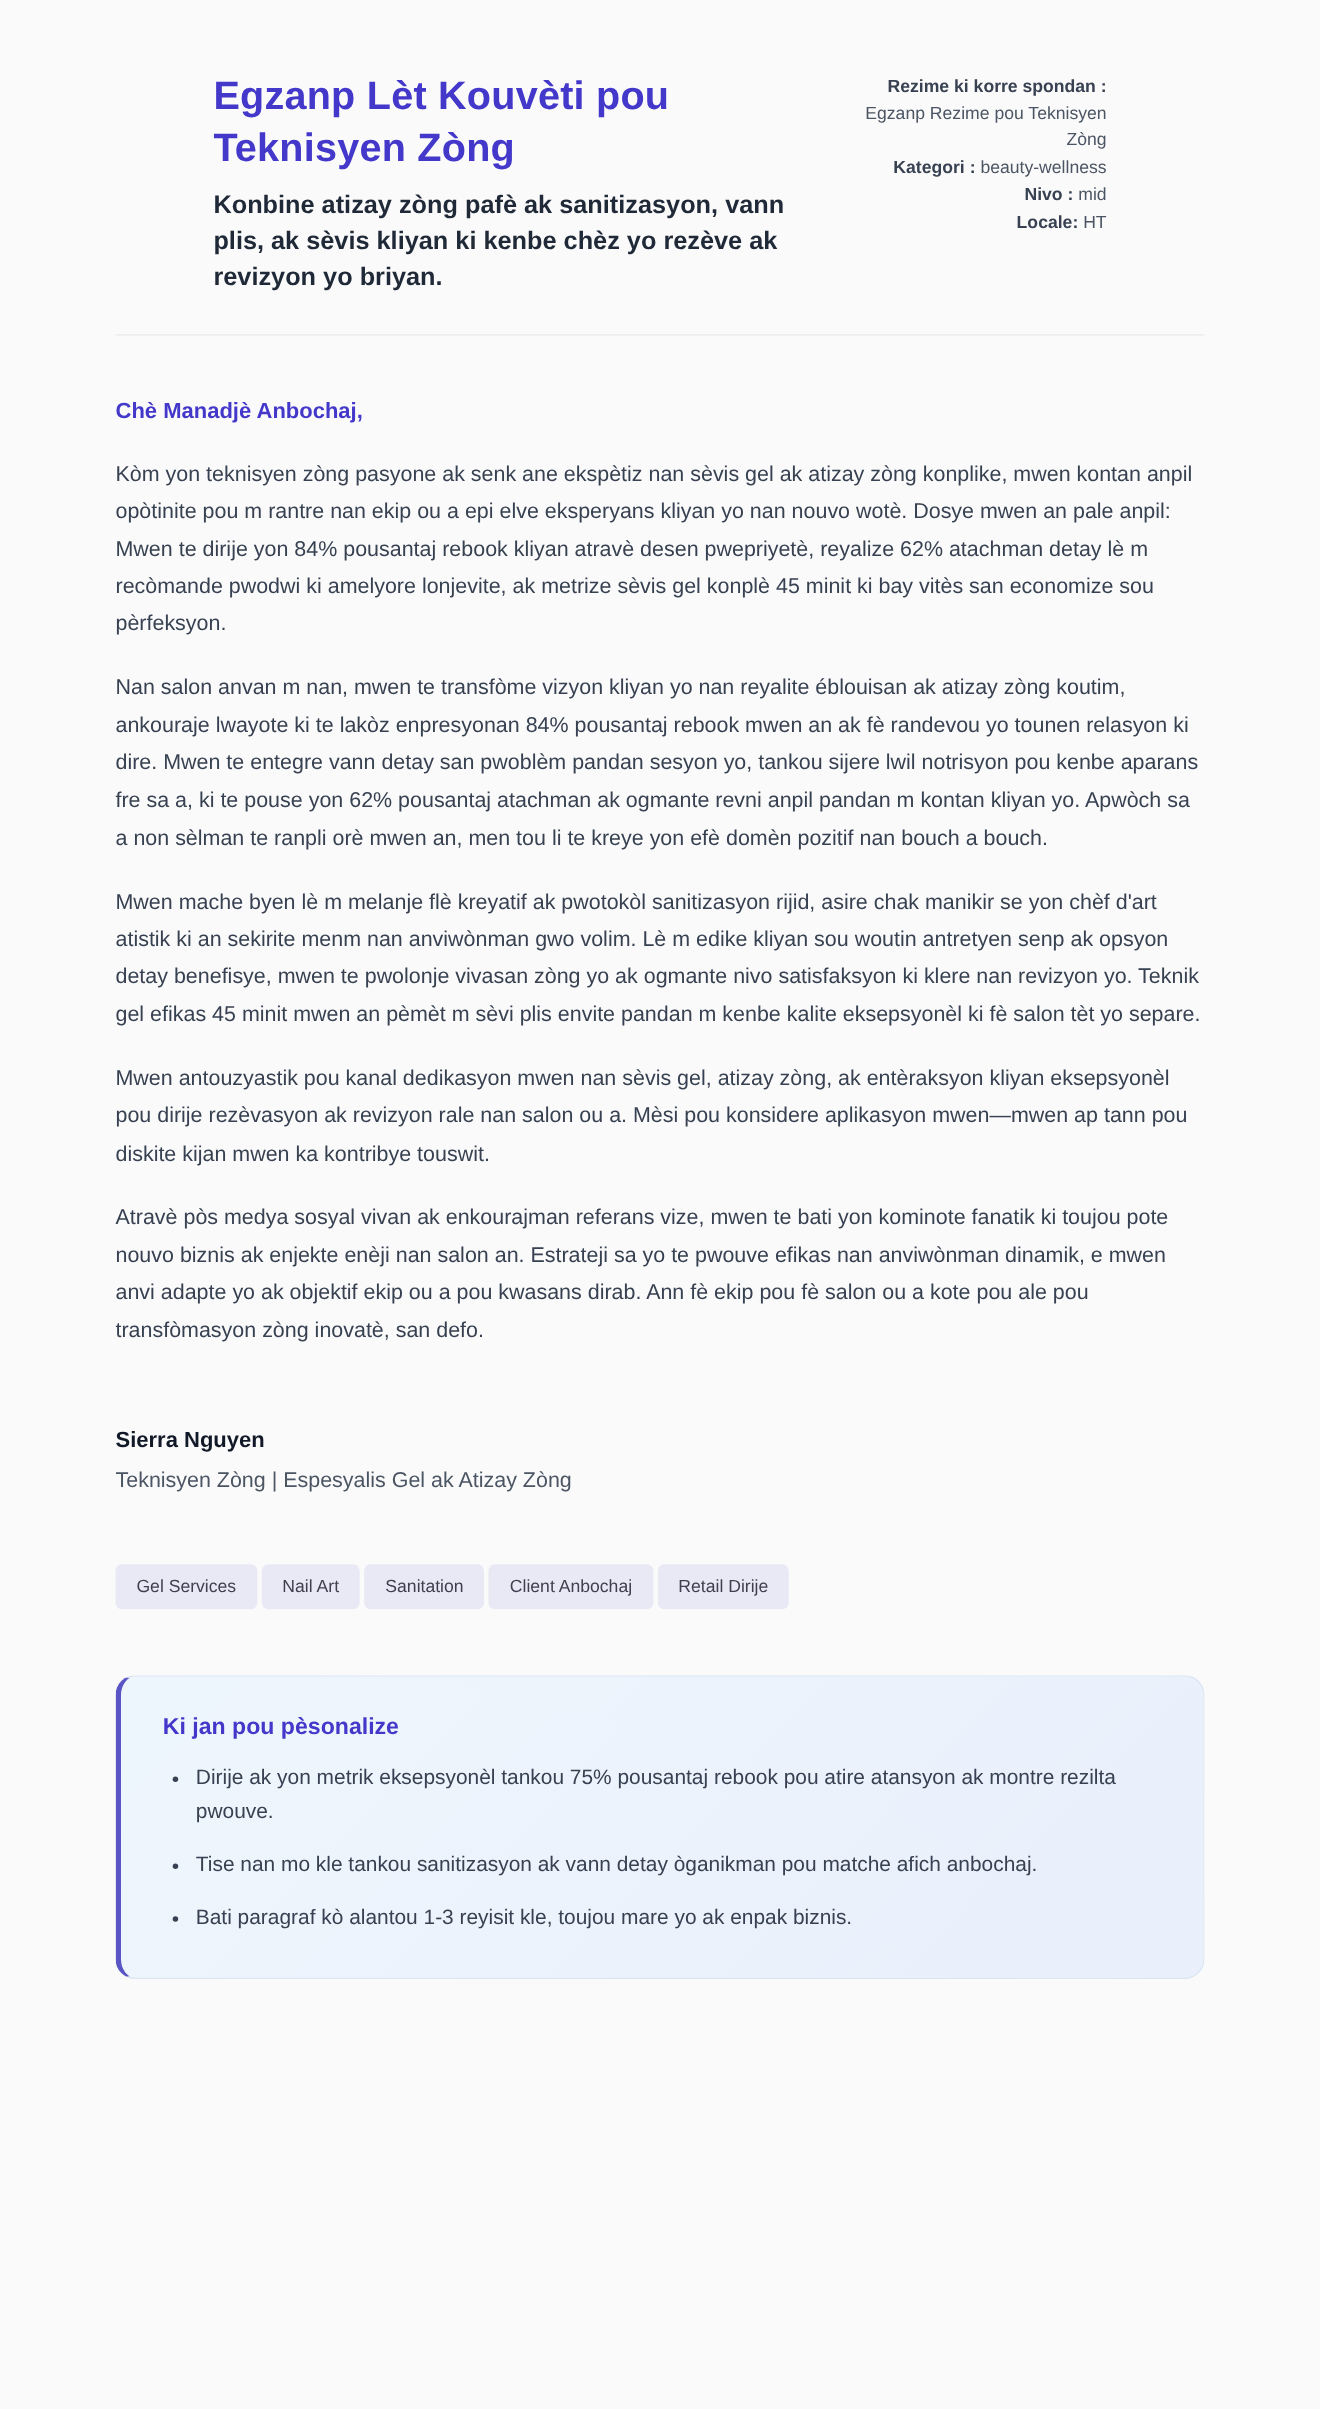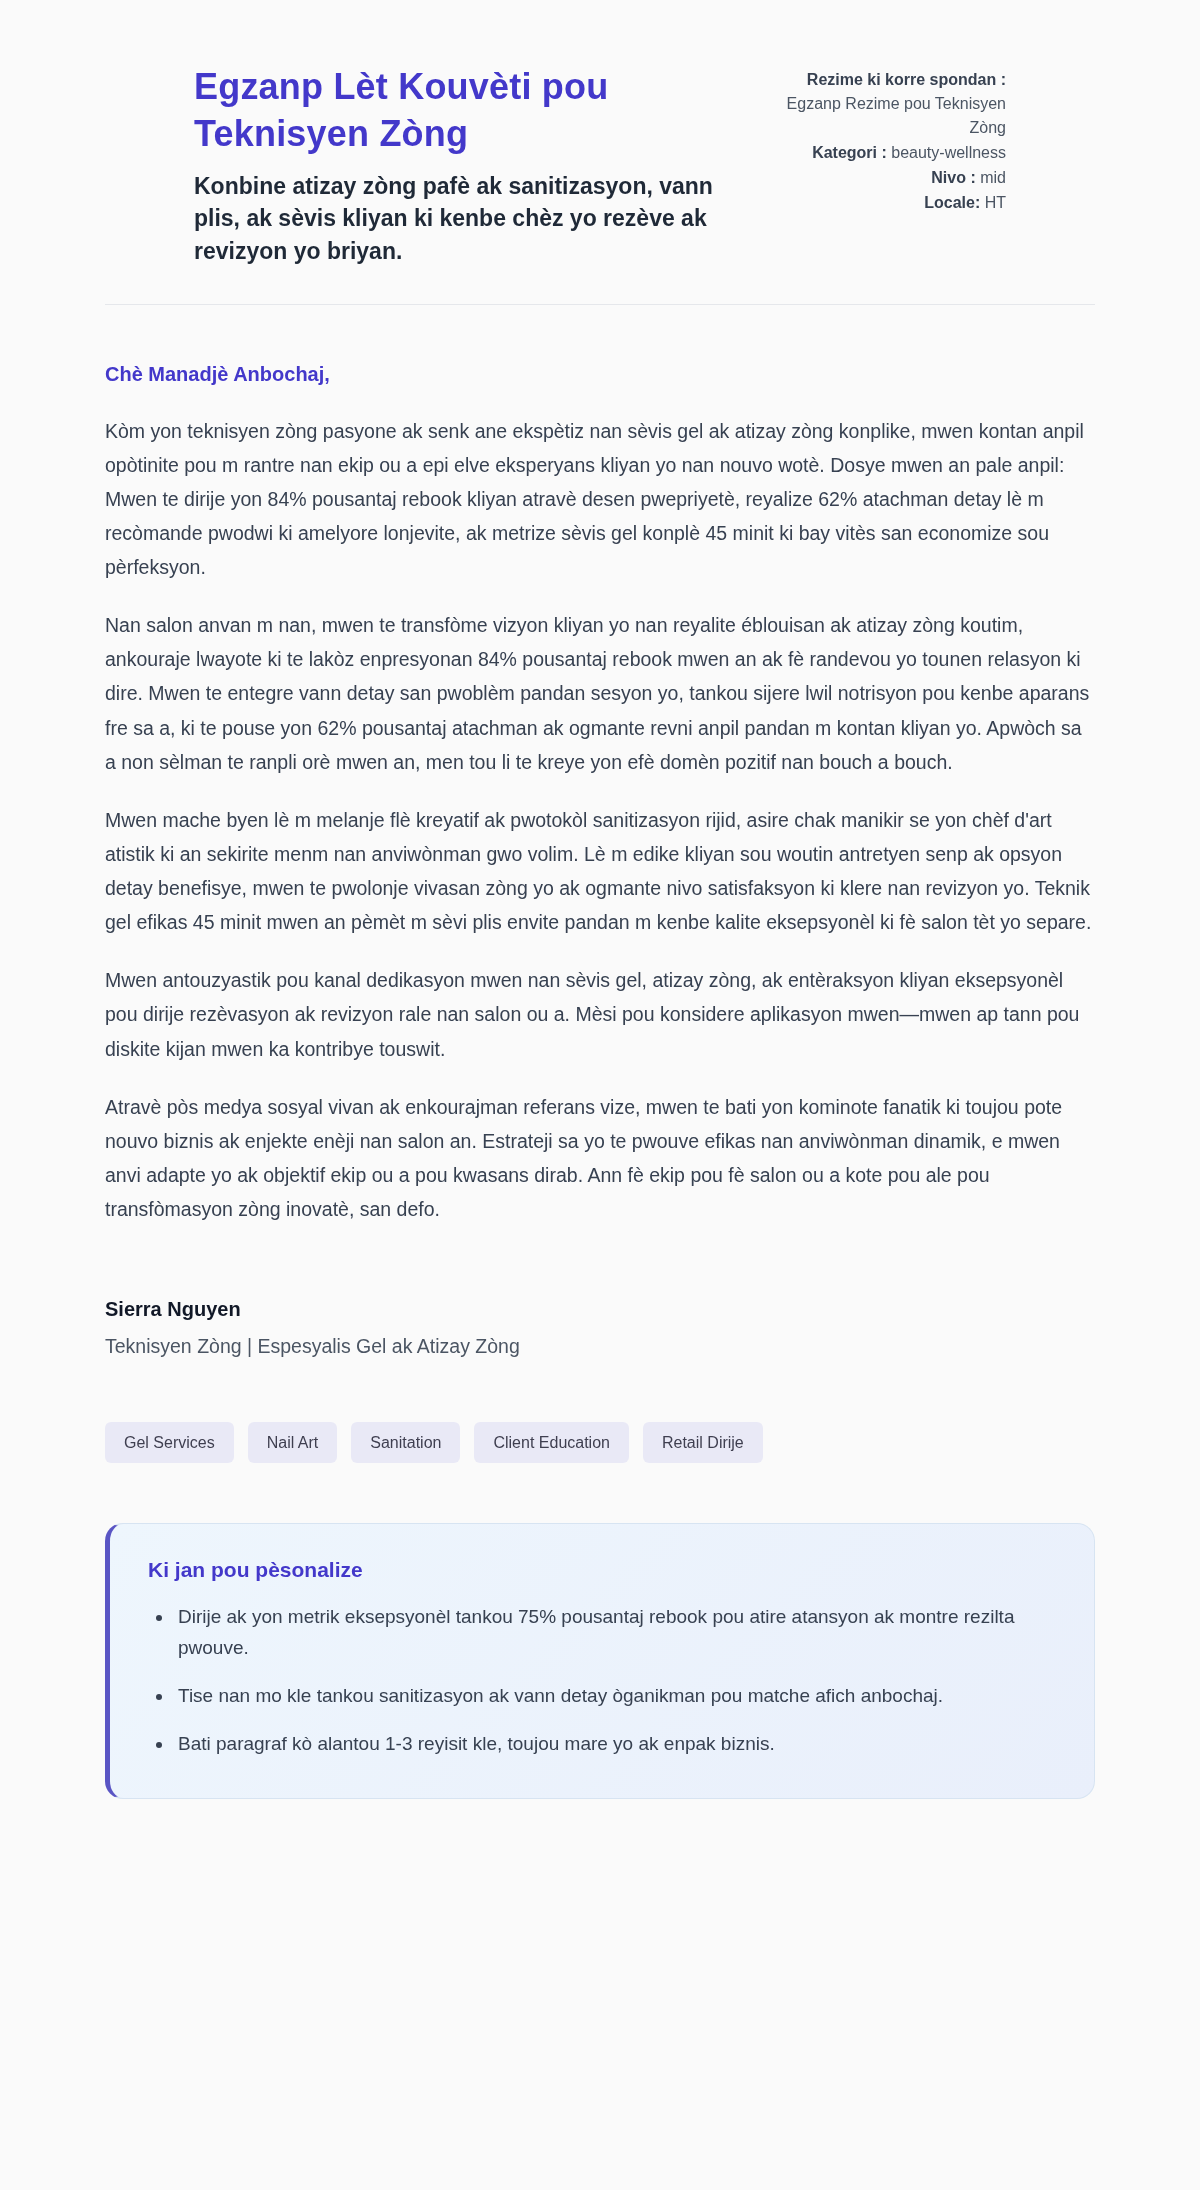--- a/index.html
+++ b/index.html
@@ -36,21 +36,21 @@
   .letter { padding-top: 58px; }
   .greeting { font-size: 20px; font-weight: 700; color: #4338ca; margin-bottom: 28px; }
   .para { font-size: 19.5px; line-height: 1.75; margin-bottom: 24px; color: #374151; }
 
   
   .signature { margin-top: 72px; }
   .sig-name { font-size: 20px; font-weight: 700; color: #111827; }
   .sig-role { margin-top: 14px; font-size: 19.5px; color: #4b5563; }
 
   
-  .tags { display: flex; flex-wrap: wrap; gap: 14px; margin-top: 64px; align-items: flex-end; }
+  .tags { display: flex; flex-wrap: wrap; gap: 4px; margin-top: 64px; align-items: flex-end; }
   .tag {
     display: inline-block; background: #e9e9f6; color: #3f3f50;
     font-size: 16px; padding: 11px 19px; border-radius: 6px; line-height: 1.2;
   }
 
   
   .tips {
     margin-top: 60px;
     background: linear-gradient(135deg, #eef6fd 0%, #e9effb 100%);
     border: 1px solid #d7e4f2;
@@ -108,21 +108,21 @@
 
     <div class="signature">
       <p class="sig-name">Sierra Nguyen</p>
       <p class="sig-role">Teknisyen Zòng | Espesyalis Gel ak Atizay Zòng</p>
     </div>
 
     <div class="tags">
       <span class="tag">Gel Services</span>
       <span class="tag">Nail Art</span>
       <span class="tag">Sanitation</span>
-      <span class="tag">Client Education</span>
+      <span class="tag">Client Anbochaj</span>
       <span class="tag">Retail Dirije</span>
     </div>
 
     <section class="tips">
       <h3 class="tips-title">Ki jan pou pèsonalize</h3>
       <ul class="tips-list">
         <li>Dirije ak yon metrik eksepsyonèl tankou 75% pousantaj rebook pou atire atansyon ak montre rezilta pwouve.</li>
         <li>Tise nan mo kle tankou sanitizasyon ak vann detay òganikman pou matche afich anbochaj.</li>
         <li>Bati paragraf kò alantou 1-3 reyisit kle, toujou mare yo ak enpak biznis.</li>
       </ul>

